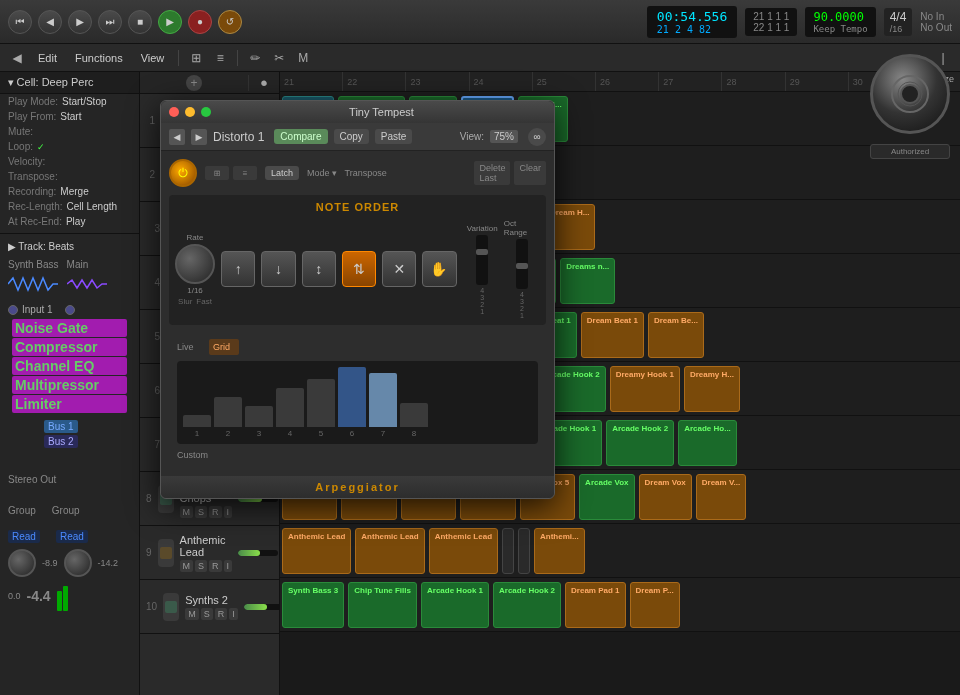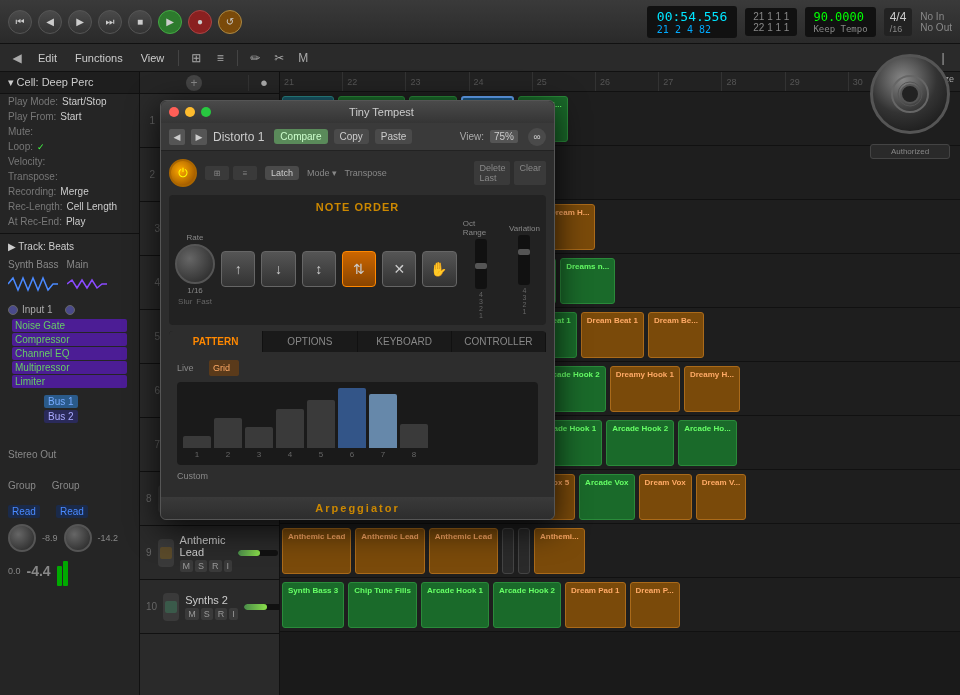--- a/index.html
+++ b/index.html
@@ -115,27 +115,28 @@
     .bus-label {
       font-size: 10px;
       padding: 1px 4px;
       border-radius: 2px;
       cursor: pointer;
     }
     .bus-label.bus1 { background: #2a5a8a; color: #7af; }
     .bus-label.bus2 { background: #2a2a5a; color: #aaf; }
     .stereo-out { font-size: 10px; color: #888; margin: 20px 0; }
     .plugin-label {
-      font-size: 10px;
-      background: #4c1d95;
+      font-size: 14px;
+      background: #a21caf;
       color: #6c6;
       padding: 1px 3px;
       border-radius: 2px;
       margin: 1px 4px;
       cursor: pointer;
+      font-weight: bold;
     }
 
     
     .track-area {
       display: flex;
       flex: 1;
       overflow: hidden;
     }
 
     
@@ -1069,54 +1070,48 @@
           </div>
         </div>
 
         <div class="order-btn">↑</div>
         <div class="order-btn">↓</div>
         <div class="order-btn">↕</div>
         <div class="order-btn active">⇅</div>
         <div class="order-btn">✕</div>
         <div class="order-btn">✋</div>
 
-        <div style="display:flex;flex-direction:column;align-items:center;gap:2px;">
-          <div style="font-size:8px;color:#888;">Oct Range</div>
+        <div style="display:flex;flex-direction:column;align-items:center;gap:2px;margin-left:4px;">
+          <div style="font-size:8px;color:#888;">Variation</div>
           <div class="variation-slider">
-            <div style="position:absolute;bottom:40%;left:0;right:0;height:6px;background:#555;border-radius:2px;"></div>
+            <div style="position:absolute;bottom:60%;left:0;right:0;height:6px;background:#555;border-radius:2px;"></div>
           </div>
           <div style="display:flex;flex-direction:column;font-size:7px;color:#666;text-align:right;">
             <span>4</span>
               <span>3</span>
               <span>2</span>
               <span>1</span>
           </div>
         </div>
 
-        <div style="display:flex;flex-direction:column;align-items:center;gap:2px;margin-left:4px;">
-          <div style="font-size:8px;color:#888;">Variation</div>
+        <div style="display:flex;flex-direction:column;align-items:center;gap:2px;">
+          <div style="font-size:8px;color:#888;">Oct Range</div>
           <div class="variation-slider">
-            <div style="position:absolute;bottom:60%;left:0;right:0;height:6px;background:#555;border-radius:2px;"></div>
+            <div style="position:absolute;bottom:40%;left:0;right:0;height:6px;background:#555;border-radius:2px;"></div>
           </div>
           <div style="display:flex;flex-direction:column;font-size:7px;color:#666;text-align:right;">
             <span>4</span>
               <span>3</span>
               <span>2</span>
               <span>1</span>
           </div>
         </div>
       </div>
     </div>
 
-    <div class="plugin-tabs">
-      <div class="plugin-tab active">PATTERN</div>
-      <div class="plugin-tab">OPTIONS</div>
-      <div class="plugin-tab">KEYBOARD</div>
-      <div class="plugin-tab">CONTROLLER</div>
-    </div>
 
     <div class="plugin-tab-content">
       <div style="display:flex;gap:4px;margin-bottom:6px;align-items:center;">
         <div style="font-size:9px;color:#888;width:28px;">Live</div>
         <div style="width:30px;height:16px;background:#5a3a1a;border-radius:2px;display:flex;align-items:center;padding:0 4px;cursor:pointer;">
           <span style="font-size:9px;color:#fa6;">Grid</span>
         </div>
       </div>
       <div class="pattern-grid">
         <div class="pattern-bars">

